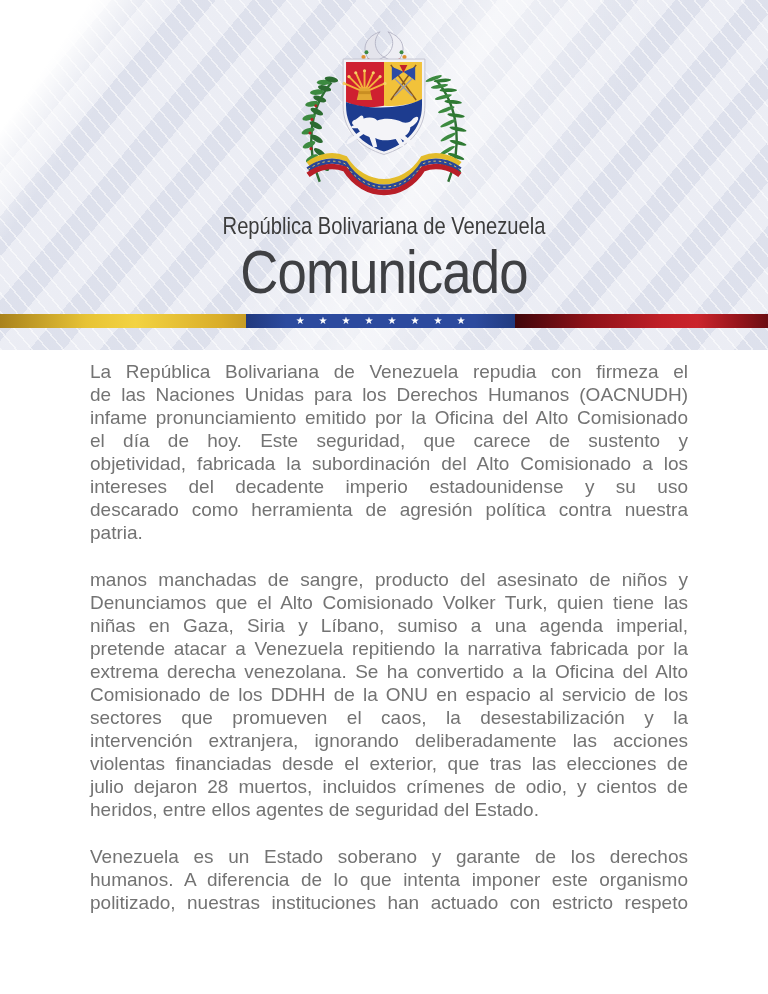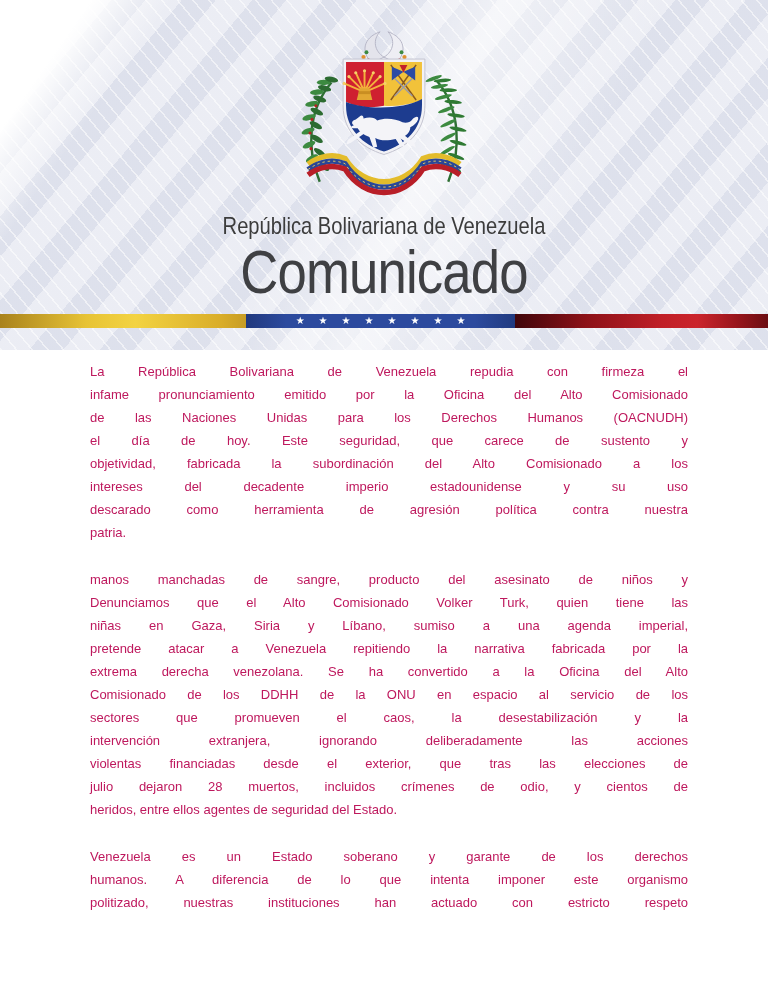--- a/index.html
+++ b/index.html
@@ -33,21 +33,21 @@
   .flag-yellow{width:246px;height:14px;background:linear-gradient(90deg,#a9821d 0%,#e7c335 35%,#f3d342 55%,#d9ad29 90%,#c79c24 100%);}
   .flag-blue{width:269px;height:14px;background:linear-gradient(90deg,#21397e 0%,#2c4a9e 15%,#2c4a9e 85%,#203a80 100%);
     display:flex;align-items:center;justify-content:center;gap:14px;}
   .flag-blue .star{color:#ffffff;font-size:10px;line-height:10px;}
   .flag-red{flex:1;height:14px;background:linear-gradient(90deg,#40060b 0%,#8c1118 28%,#c01f27 58%,#cb242c 72%,#97141b 88%,#6b0d12 100%);}
   
   .content{position:absolute;top:350px;left:0;width:768px;bottom:0;background:#ffffff;}
   .paragraphs{padding:10px 80px 0 90px;}
   .para{margin:0 0 24px 0;}
   .line{
-    font-size:13px;line-height:23px;color:#be185d;
+    font-size:19px;line-height:23px;color:#737373;
     text-align:justify;text-align-last:justify;
   }
   .line.last{text-align-last:left;}
 </style>
 </head>
 <body>
 
 <div class="page">
 
   <div class="header">
@@ -179,22 +179,22 @@
       </div>
       <div class="flag-red"></div>
     </div>
   </div>
 
   <div class="content">
     <div class="paragraphs">
 
       <div class="para">
         <div class="line">La República Bolivariana de Venezuela repudia con firmeza el</div>
+        <div class="line">de las Naciones Unidas para los Derechos Humanos (OACNUDH)</div>
         <div class="line">infame pronunciamiento emitido por la Oficina del Alto Comisionado</div>
-        <div class="line">de las Naciones Unidas para los Derechos Humanos (OACNUDH)</div>
         <div class="line">el día de hoy. Este seguridad, que carece de sustento y</div>
         <div class="line">objetividad, fabricada la subordinación del Alto Comisionado a los</div>
         <div class="line">intereses del decadente imperio estadounidense y su uso</div>
         <div class="line">descarado como herramienta de agresión política contra nuestra</div>
         <div class="line last">patria.</div>
       </div>
 
       <div class="para">
         <div class="line">manos manchadas de sangre, producto del asesinato de niños y</div>
         <div class="line">Denunciamos que el Alto Comisionado Volker Turk, quien tiene las</div>

